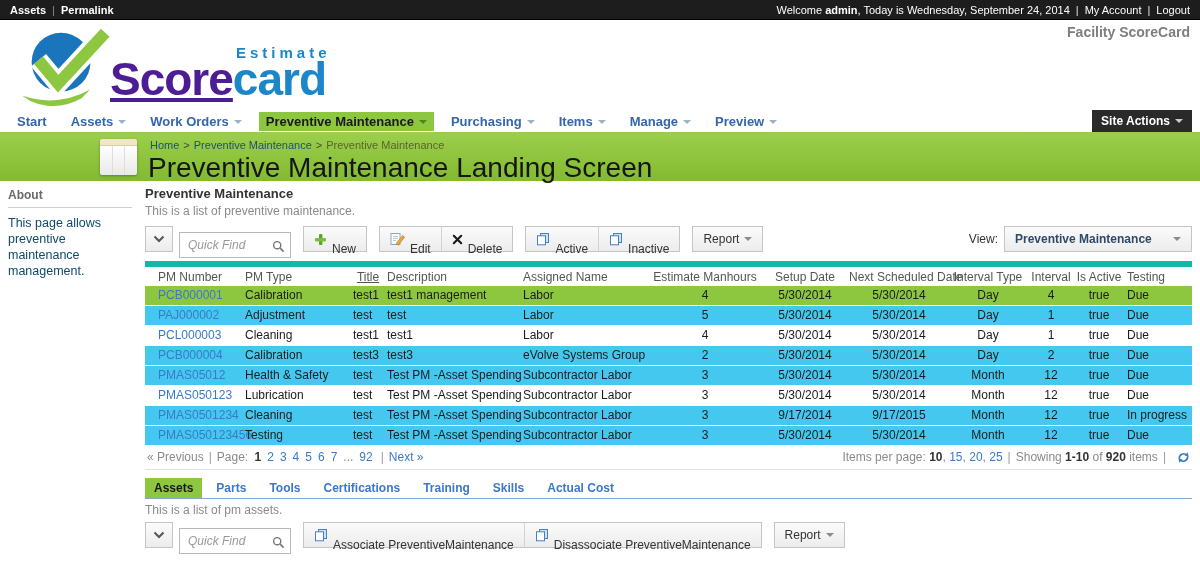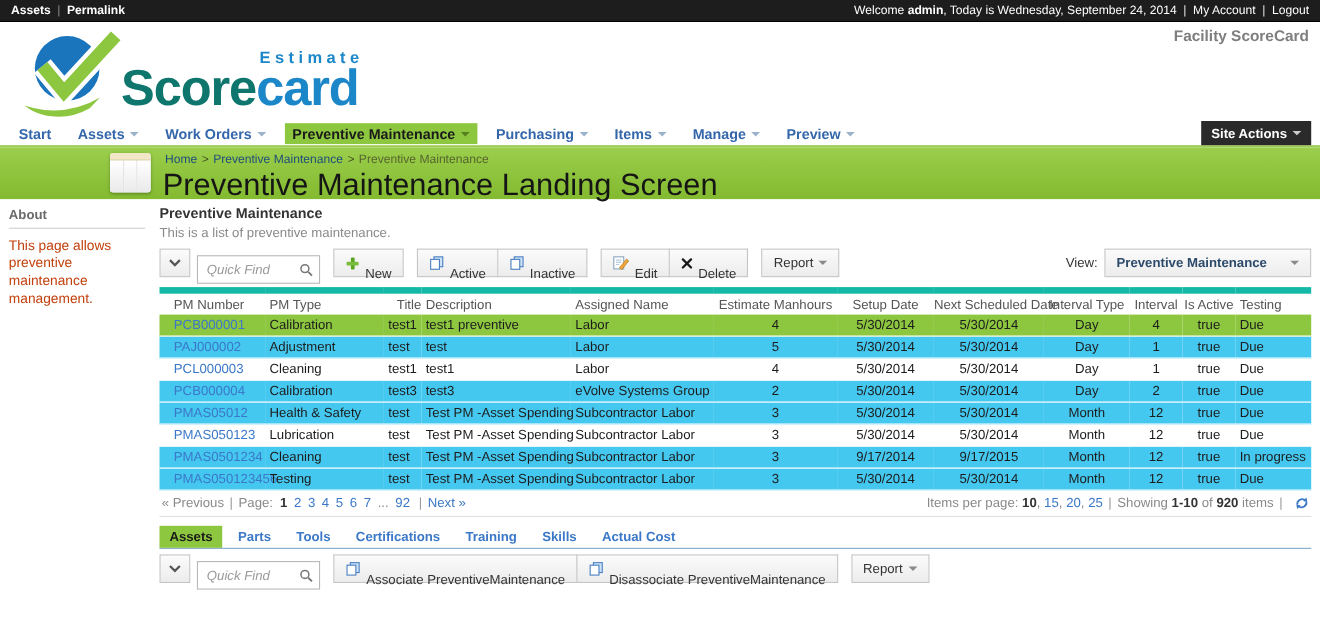--- a/index.html
+++ b/index.html
@@ -19,21 +19,21 @@
   .tb-sep-w { color:#e0e0e0; margin:0 6px; }
   .topbar-right { display:flex; align-items:center; }
   .topbar-right b { font-weight:bold; }
   .topbar-right .r-link { color:#fff; text-decoration:none; cursor:pointer; }
 
   
   .header { position:relative; height:90px; background:#fff; }
   .logo-mark { position:absolute; left:14px; top:6px; }
   .logo-word { position:absolute; left:110px; top:34px; font-size:46px; font-weight:bold;
                letter-spacing:-1px; line-height:50px; cursor:pointer; }
-  .logo-score { color:#0f766e; } .logo-card { color:#1b86c8; }
+  .logo-score { color:#4c1d95;text-decoration:underline; } .logo-card { color:#1b86c8; }
   .logo-facility { position:absolute; left:236px; top:24px; color:#1b86c8; font-size:15px;
                    font-weight:bold; letter-spacing:4px; }
   .site-title { position:absolute; right:10px; top:4px; font-weight:bold; font-size:14px; color:#7e7e7e; }
 
   
   .navbar { position:relative; height:24px; background:#fff; border-bottom:2px solid #9ccb52;
             display:flex; align-items:center; padding-left:10px; }
   .nav-item { font-size:13px; font-weight:bold; color:#3366aa; margin-right:10px;
               padding:2px 7px; cursor:pointer; white-space:nowrap; }
   .nav-item.active { background:#8dc63f; color:#1a1a1a; }
@@ -58,21 +58,21 @@
   .breadcrumb { position:absolute; left:150px; top:5px; font-size:11px; color:#3f4d1d; }
   .crumb-link { color:#1f4e79; text-decoration:none; cursor:pointer; }
   .crumb-sep { margin:0 4px; color:#3f4d1d; }
   .crumb-last { color:#56652d; }
   .banner-title { position:absolute; left:148px; top:18px; font-size:28px; color:#151515; }
 
   
   .sidebar { position:absolute; left:8px; top:188px; width:124px; }
   .sidebar-h { font-size:12px; font-weight:bold; color:#6a6a6a; padding-bottom:5px;
                border-bottom:1px solid #cfcfcf; margin-bottom:7px; }
-  .sidebar-text { font-size:12.5px; color:#c2410c; line-height:1.28; }
+  .sidebar-text { font-size:12.5px; color:#0c4a6e; line-height:1.28; }
 
   
   .main { position:absolute; left:145px; top:186px; width:1047px; }
   .section-title { font-size:13px; font-weight:bold; color:#333; }
   .section-sub { font-size:12px; color:#8a8a8a; margin-top:3px; }
 
   .toolbar { display:flex; align-items:center; margin-top:7px; height:28px; position:relative; }
   .tb-btn { height:26px; background:linear-gradient(#fbfbfb,#ececec); border:1px solid #c5c5c5;
             color:#333; font-size:12px; display:inline-flex; align-items:center; padding:0 10px;
             cursor:pointer; font-family:inherit; white-space:nowrap; }
@@ -208,50 +208,50 @@
     </span>
     <button class="tb-btn gap">
       <svg width="13" height="13" viewBox="0 0 13 13">
           <rect x="5" y="1" width="3.4" height="11" rx="1" fill="#5aa421"></rect>
           <rect x="1" y="5" width="11" height="3.4" rx="1" fill="#79bd3c"></rect>
         </svg>
       <span class="lbl">New</span>
     </button>
     <span class="btn-group">
       <button class="tb-btn">
-        <svg width="14" height="14" viewBox="0 0 14 14">
-            <rect x="4.5" y="1.5" width="8" height="9" fill="#cfe3f7" stroke="#4a7fc1"></rect>
-            <rect x="1.5" y="3.8" width="8" height="9" fill="#fff" stroke="#4a7fc1"></rect>
-          </svg>
-        <span class="lbl">Active</span>
-      </button>
-      <button class="tb-btn">
-        <svg width="14" height="14" viewBox="0 0 14 14">
-            <rect x="4.5" y="1.5" width="8" height="9" fill="#cfe3f7" stroke="#4a7fc1"></rect>
-            <rect x="1.5" y="3.8" width="8" height="9" fill="#fff" stroke="#4a7fc1"></rect>
-          </svg>
-        <span class="lbl">Inactive</span>
-      </button>
-    </span>
-    <span class="btn-group">
-      <button class="tb-btn">
         <svg width="15" height="14" viewBox="0 0 15 14">
             <rect x="1" y="1.5" width="9" height="11" fill="#fff" stroke="#8ca6c0"></rect>
             <line x1="3" y1="4.5" x2="8" y2="4.5" stroke="#b7c9da" stroke-width="1"></line>
             <line x1="3" y1="6.5" x2="8" y2="6.5" stroke="#b7c9da" stroke-width="1"></line>
             <line x1="3" y1="8.5" x2="6" y2="8.5" stroke="#b7c9da" stroke-width="1"></line>
             <polygon points="6,11.5 12.6,3.4 14.6,5.2 8.2,13.2" fill="#f0a33a" stroke="#b07c20" stroke-width="0.6"></polygon>
           </svg>
         <span class="lbl">Edit</span>
       </button>
       <button class="tb-btn">
         <svg width="11" height="11" viewBox="0 0 11 11">
             <path d="M1.8 1.8 L9.2 9.2 M9.2 1.8 L1.8 9.2" stroke="#1a1a1a" stroke-width="2.1" stroke-linecap="round"></path>
           </svg>
         <span class="lbl">Delete</span>
+      </button>
+    </span>
+    <span class="btn-group">
+      <button class="tb-btn">
+        <svg width="14" height="14" viewBox="0 0 14 14">
+            <rect x="4.5" y="1.5" width="8" height="9" fill="#cfe3f7" stroke="#4a7fc1"></rect>
+            <rect x="1.5" y="3.8" width="8" height="9" fill="#fff" stroke="#4a7fc1"></rect>
+          </svg>
+        <span class="lbl">Active</span>
+      </button>
+      <button class="tb-btn">
+        <svg width="14" height="14" viewBox="0 0 14 14">
+            <rect x="4.5" y="1.5" width="8" height="9" fill="#cfe3f7" stroke="#4a7fc1"></rect>
+            <rect x="1.5" y="3.8" width="8" height="9" fill="#fff" stroke="#4a7fc1"></rect>
+          </svg>
+        <span class="lbl">Inactive</span>
       </button>
     </span>
     <button class="tb-btn">
       <span>Report</span>
         <span class="caret caret-gray"></span>
     </button>
     <span class="view-area">
       <span class="view-label">View:</span>
       <button class="tb-btn view-btn">
         <span>Preventive Maintenance</span>
@@ -272,38 +272,38 @@
         <col class="c8">
         <col class="c9">
         <col class="c10">
         <col class="c11">
         <col class="c12">
     </colgroup>
     <thead>
         <tr id="thead-row">
           <th style="text-align: left;">PM Number</th>
           <th style="text-align: left;">PM Type</th>
-          <th style="text-align: right;">Title</th>
+          <th style="text-align: center; text-decoration: underline;">Title</th>
           <th style="text-align: left;">Description</th>
           <th style="text-align: left;">Assigned Name</th>
           <th style="text-align: center;">Estimate Manhours</th>
           <th style="text-align: center;">Setup Date</th>
           <th style="text-align: center;">Next Scheduled Date</th>
           <th style="text-align: center;">Interval Type</th>
           <th style="text-align: center;">Interval</th>
           <th style="text-align: center;">Is Active</th>
           <th style="text-align: left;">Testing</th>
         </tr>
       </thead>
     <tbody id="tbody">
         <tr class="row-selected">
           <td style="text-align: left;"><a class="pm-link">PCB000001</a></td>
           <td style="text-align: left;">Calibration</td>
           <td style="text-align: left;">test1</td>
-          <td style="text-align: left;">test1 preventive</td>
+          <td style="text-align: left;">test1 management</td>
           <td style="text-align: left;">Labor</td>
           <td style="text-align: center;">4</td>
           <td style="text-align: center;">5/30/2014</td>
           <td style="text-align: center;">5/30/2014</td>
           <td style="text-align: center;">Day</td>
           <td style="text-align: center;">4</td>
           <td style="text-align: center;">true</td>
           <td style="text-align: left;">Due</td>
         </tr>
         <tr class="row-alt">
@@ -424,20 +424,21 @@
 
   <div class="tabs" id="tabs">
       <div class="tab active">Assets</div>
       <div class="tab">Parts</div>
       <div class="tab">Tools</div>
       <div class="tab">Certifications</div>
       <div class="tab">Training</div>
       <div class="tab">Skills</div>
       <div class="tab">Actual Cost</div>
     </div>
+  <div class="sub-sub">This is a list of pm assets.</div>
 
   <div class="toolbar toolbar2">
     <button class="tb-btn chev-btn">
       <svg width="12" height="8" viewBox="0 0 12 8">
           <polyline points="1.5,1.5 6,6 10.5,1.5" fill="none" stroke="#555" stroke-width="2"></polyline>
         </svg>
     </button>
     <span class="quickfind">
       <input placeholder="Quick Find" style="">
       <span class="qf-icon">

